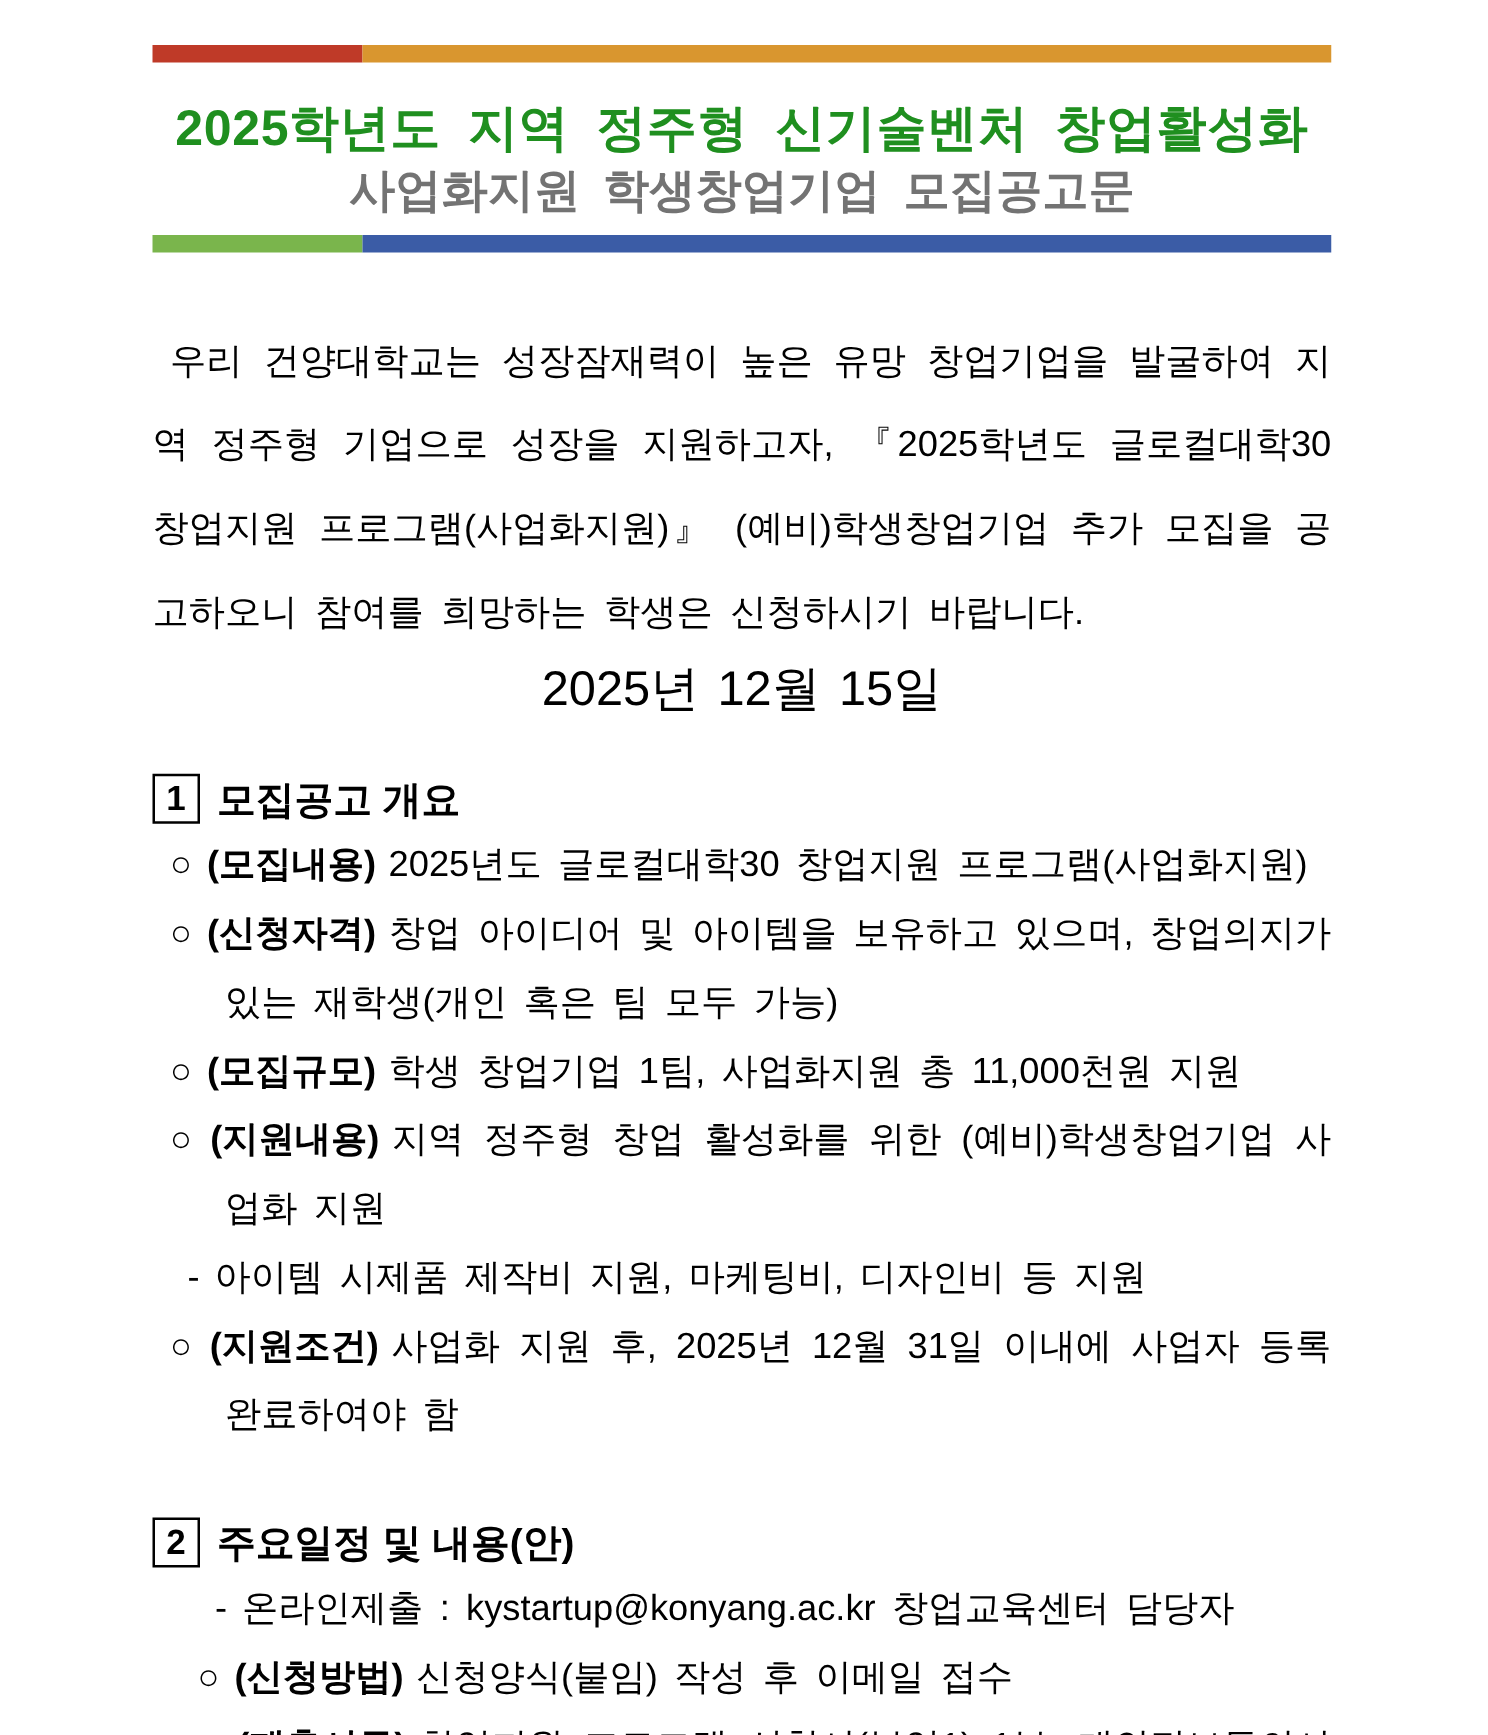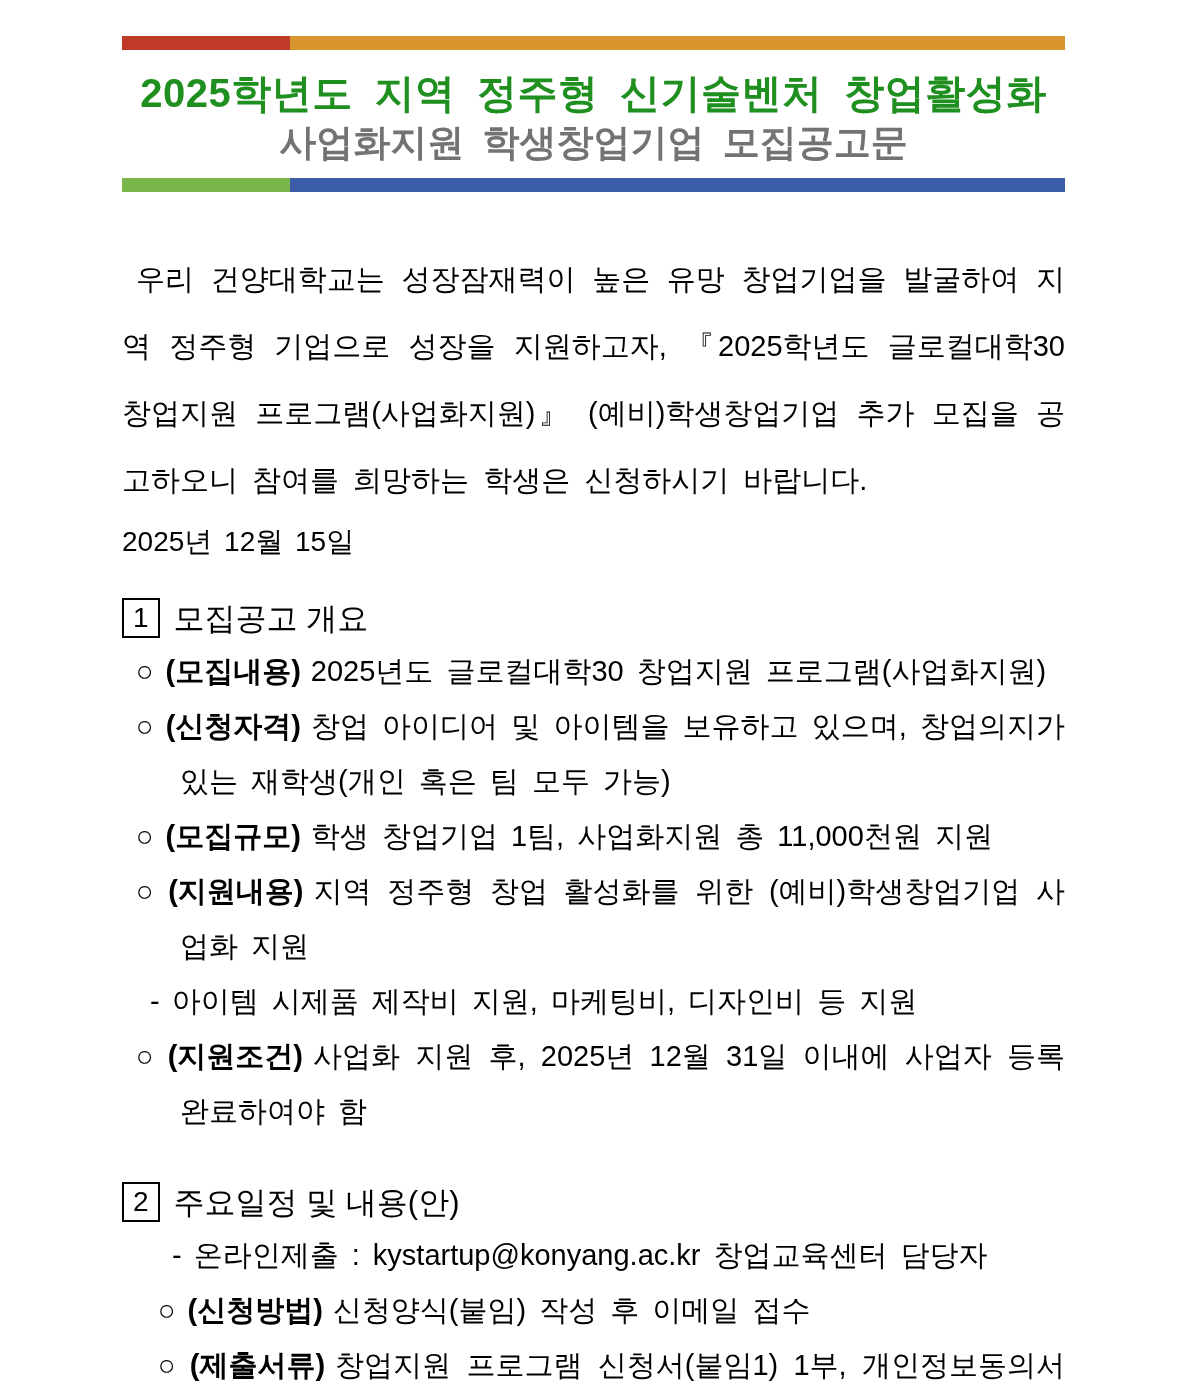--- a/index.html
+++ b/index.html
@@ -19,21 +19,21 @@
   }
   
   .bar {
     display: flex;
     height: 14px;
     width: 100%;
   }
   .bar .seg-left  { width: 168px; height: 100%; }
   .bar .seg-right { flex: 1; height: 100%; }
   .title-line1 {
-    margin: 16px 0 0 0;
+    margin: 26px 0 0 0;
     text-align: center;
     font-size: 40px;
     font-weight: 700;
     line-height: 1.35;
     letter-spacing: 0.5px;
     word-spacing: 10px;
   }
   .title-line2 {
     margin: 0 0 12px 0;
     text-align: center;
@@ -48,30 +48,30 @@
     margin: 54px 0 0 0;
     font-size: 29px;
     line-height: 67px;
     text-align: justify;
     text-indent: 14px;
     word-break: break-all;
     word-spacing: 6px;
   }
   .date {
     margin: 0;
-    font-size: 28px;
+    font-size: 39px;
     line-height: 55px;
-    text-align: left;
+    text-align: center;
     word-spacing: 4px;
   }
   
   .section-header {
-    margin-top: 25px;
+    margin-top: 36px;
     font-size: 31px;
-    font-weight: 400;
+    font-weight: 700;
     line-height: 50px;
   }
   .boxed-num {
     display: inline-block;
     border: 2px solid #000000;
     padding: 0 9px;
     margin-right: 14px;
     font-size: 28px;
     line-height: 36px;
     vertical-align: 2px;

